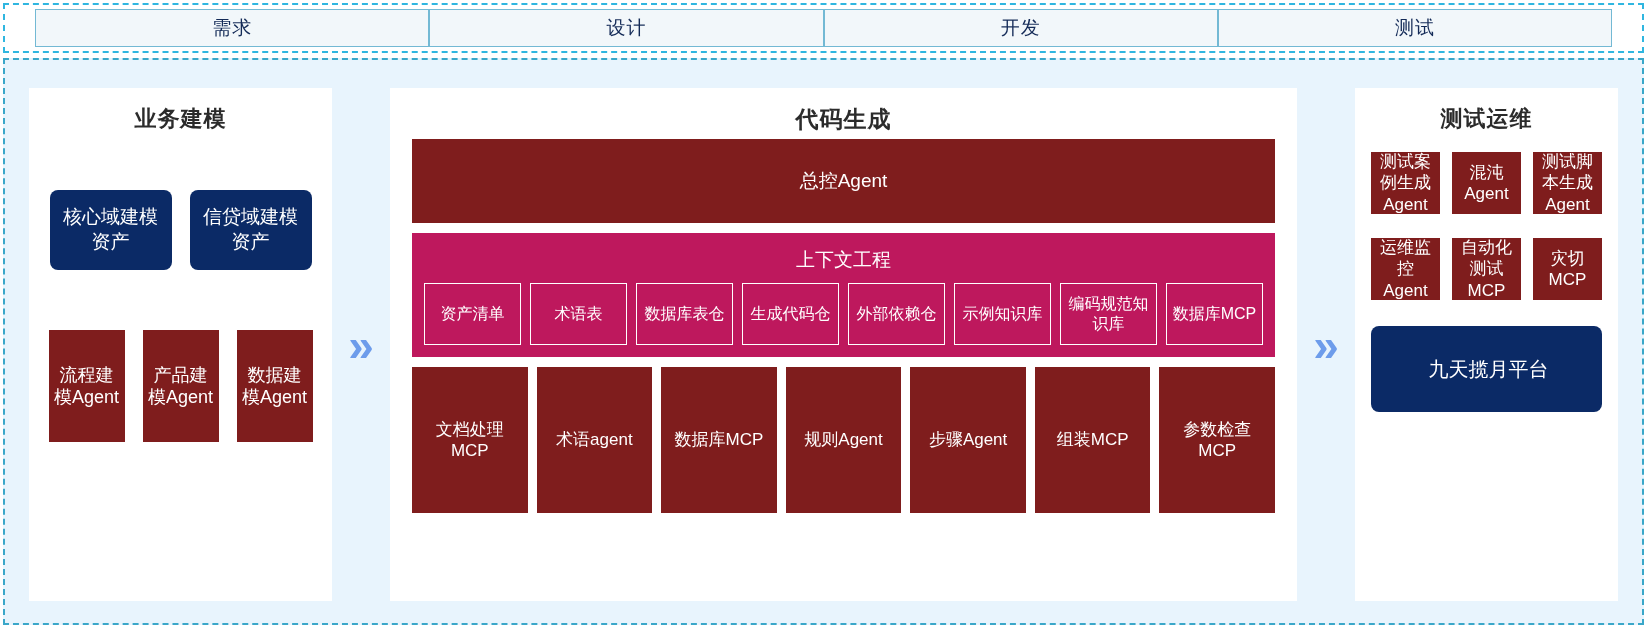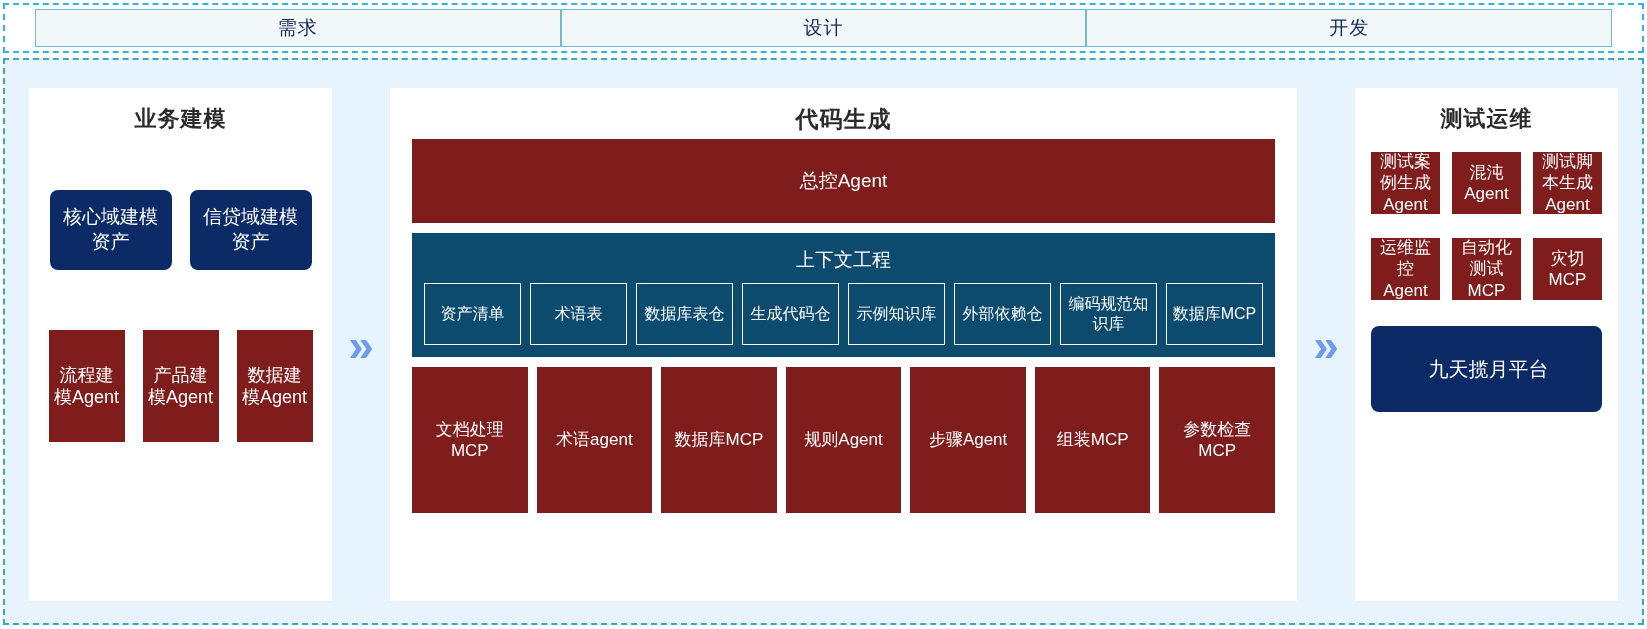--- a/index.html
+++ b/index.html
@@ -105,21 +105,21 @@
     display:flex;gap:18px;justify-content:center;
     margin-top:60px;
   }
   .left-agents .tile{width:76px;height:112px;font-size:18px;}
 
   
   .mid-inner{display:flex;flex-direction:column;gap:10px;padding:0 8px;}
   .master-agent{height:84px;font-size:19px;}
 
   .ctx-block{
-    background:#0c4a6e;
+    background:#be185d;
     padding:8px 12px 12px 12px;
     box-sizing:border-box;
   }
   .ctx-title{
     color:#ffffff;font-size:19px;text-align:center;
     padding:6px 0 10px 0;
   }
   .ctx-row{display:flex;gap:9px;}
   .ctx-item{
     flex:1 1 0;
@@ -155,20 +155,23 @@
 
   <div class="phase-strip">
     <div class="phase-box">
         <span>需求</span>
       </div>
     <div class="phase-box">
         <span>设计</span>
       </div>
     <div class="phase-box">
         <span>开发</span>
+      </div>
+    <div class="phase-box">
+        <span>测试</span>
       </div>
   </div>
 
   <div class="main-wrap">
 
     <div class="panel panel-left">
       <div class="panel-title">业务建模</div>
 
       <div class="left-assets">
         <div class="navy">核心域建模资产</div>
@@ -191,22 +194,22 @@
 
         <div class="tile master-agent">总控Agent</div>
 
         <div class="ctx-block">
           <div class="ctx-title">上下文工程</div>
           <div class="ctx-row">
             <div class="ctx-item">资产清单</div>
             <div class="ctx-item">术语表</div>
             <div class="ctx-item">数据库表仓</div>
             <div class="ctx-item">生成代码仓</div>
+            <div class="ctx-item">外部依赖仓</div>
             <div class="ctx-item">示例知识库</div>
-            <div class="ctx-item">外部依赖仓</div>
             <div class="ctx-item">编码规范知识库</div>
             <div class="ctx-item">数据库MCP</div>
           </div>
         </div>
 
         <div class="tools-row">
           <div class="tile">文档处理MCP</div>
           <div class="tile">术语agent</div>
           <div class="tile">数据库MCP</div>
           <div class="tile">规则Agent</div>

